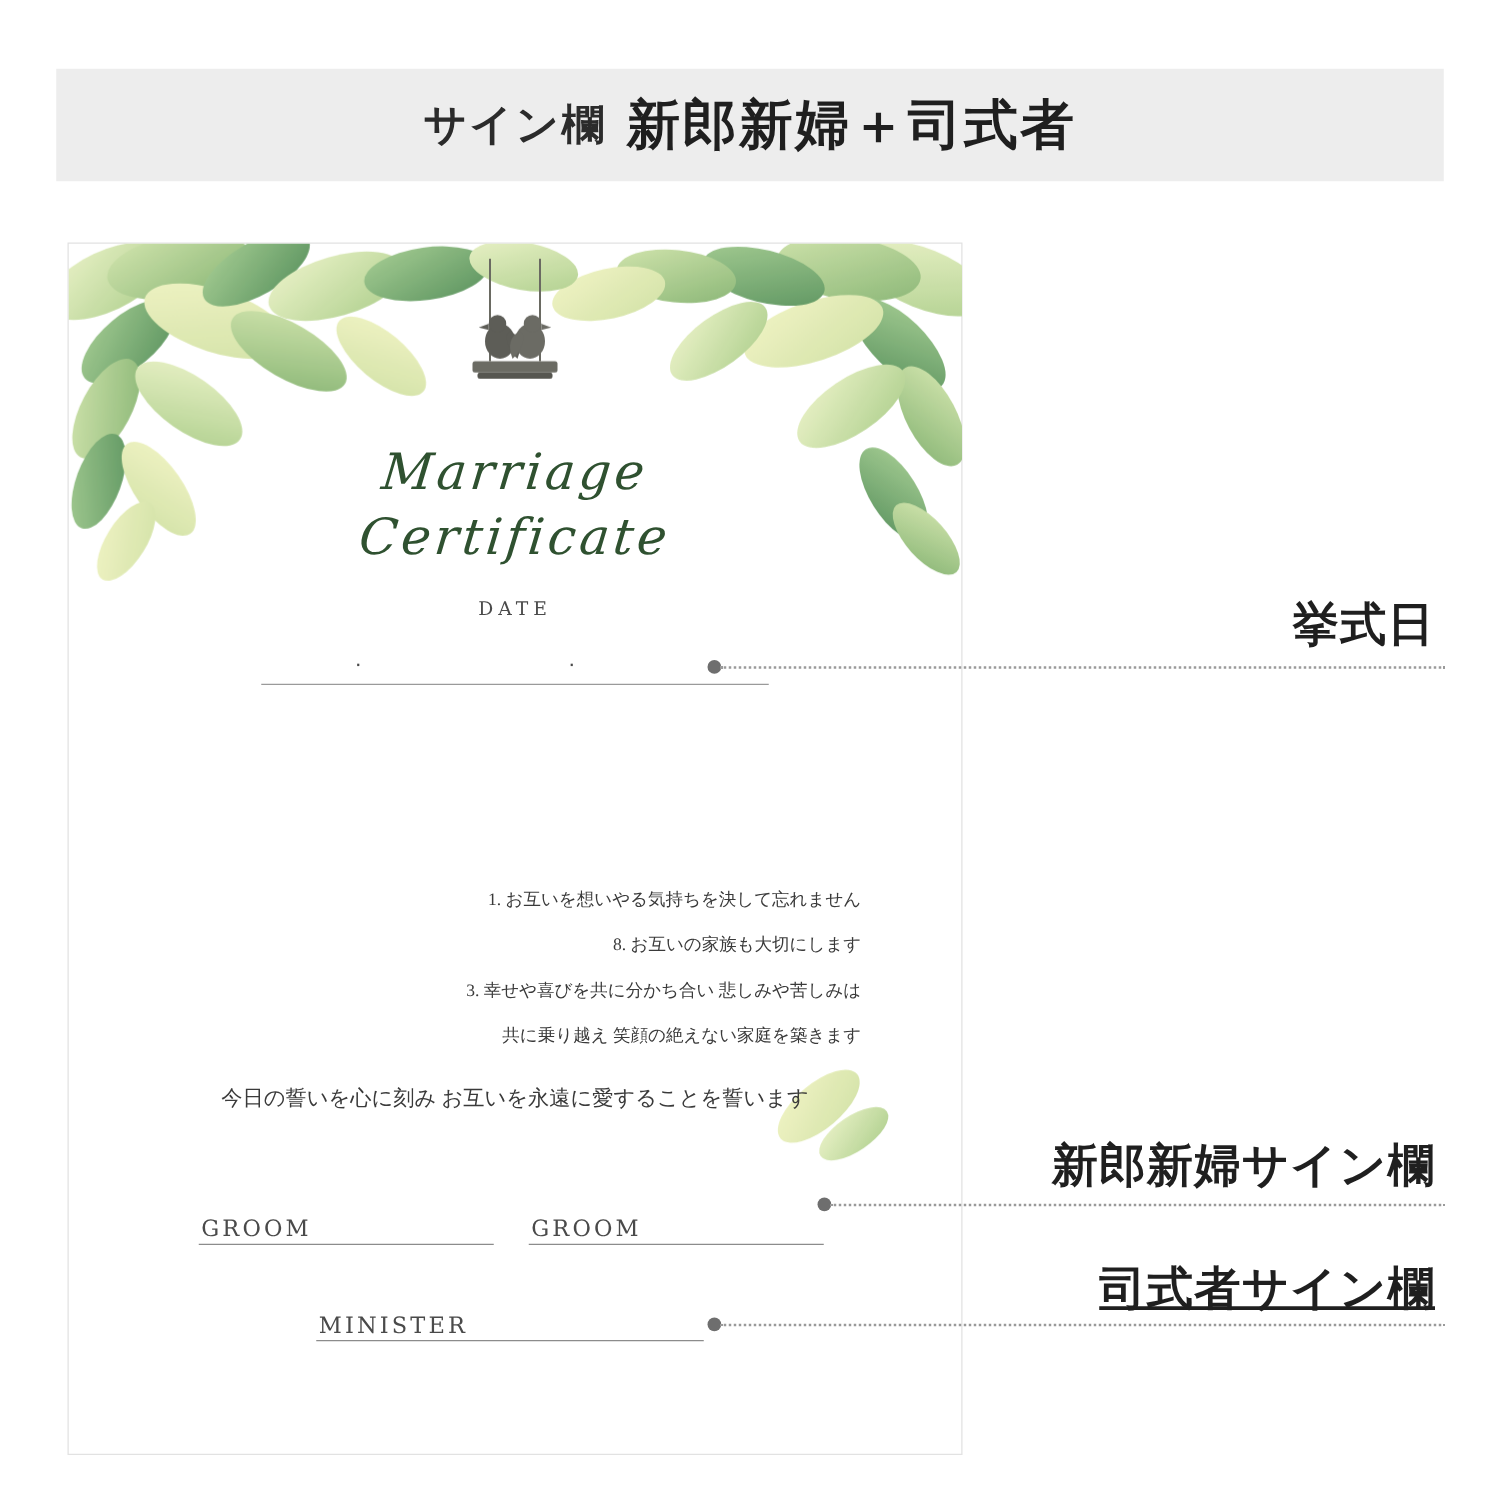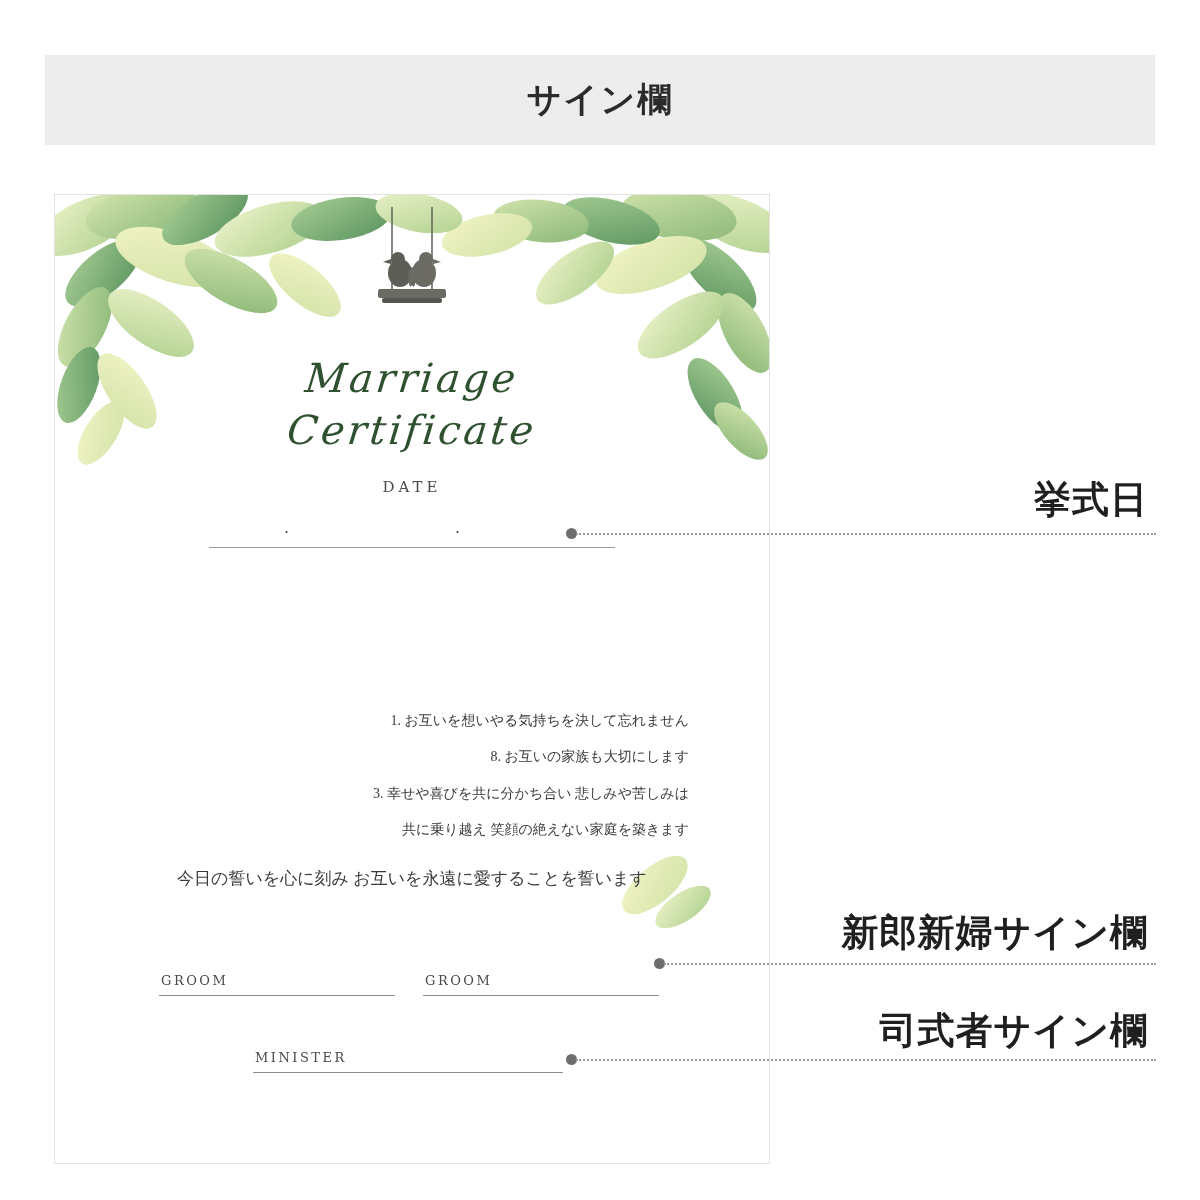--- a/index.html
+++ b/index.html
@@ -155,21 +155,21 @@
     text-align: center;
     color: #3a3a3a;
     font-size: 17px;
     font-family: "Liberation Serif", serif;
   }
 
   
   .sig {
     position: absolute;
     font-family: "DejaVu Serif", serif;
-    font-size: 13px;
+    font-size: 18px;
     letter-spacing: 2.5px;
     color: #4a4a4a;
   }
   .sig-line {
     position: absolute;
     border-bottom: 1px solid #8c8c8c;
   }
 
   .groom-label { left: 106px; top: 778px; }
   .groom-line  { left: 104px; top: 800px; width: 236px; }
@@ -204,29 +204,30 @@
   .c1-label { right: 52px; top: 475px; }
   .c1-dot   { left: 566px; top: 528px; }
   .c1-line  { left: 576px; top: 533px; width: 580px; }
 
   
   .c2-label { right: 52px; top: 908px; }
   .c2-dot   { left: 654px; top: 958px; }
   .c2-line  { left: 664px; top: 963px; width: 492px; }
 
   
-  .c3-label { right: 52px; top: 1006px; }
+  .c3-label { right: 52px; top: 1006px; text-decoration: underline; }
   .c3-dot   { left: 566px; top: 1054px; }
   .c3-line  { left: 576px; top: 1059px; width: 580px; }
 </style>
 </head>
 <body>
 
 <div class="header-banner">
   <span class="small">サイン欄</span>
+  <span class="big">新郎新婦＋司式者</span>
 </div>
 
 <div class="cert-card">
 
   <svg class="leaf-layer" viewBox="0 0 714 968" preserveAspectRatio="none">
     <defs>
       <linearGradient id="g1" x1="0" y1="0" x2="1" y2="1">
         <stop offset="0%" stop-color="#cfe3a7"></stop>
           <stop offset="100%" stop-color="#7fb06a"></stop>
       </linearGradient>

